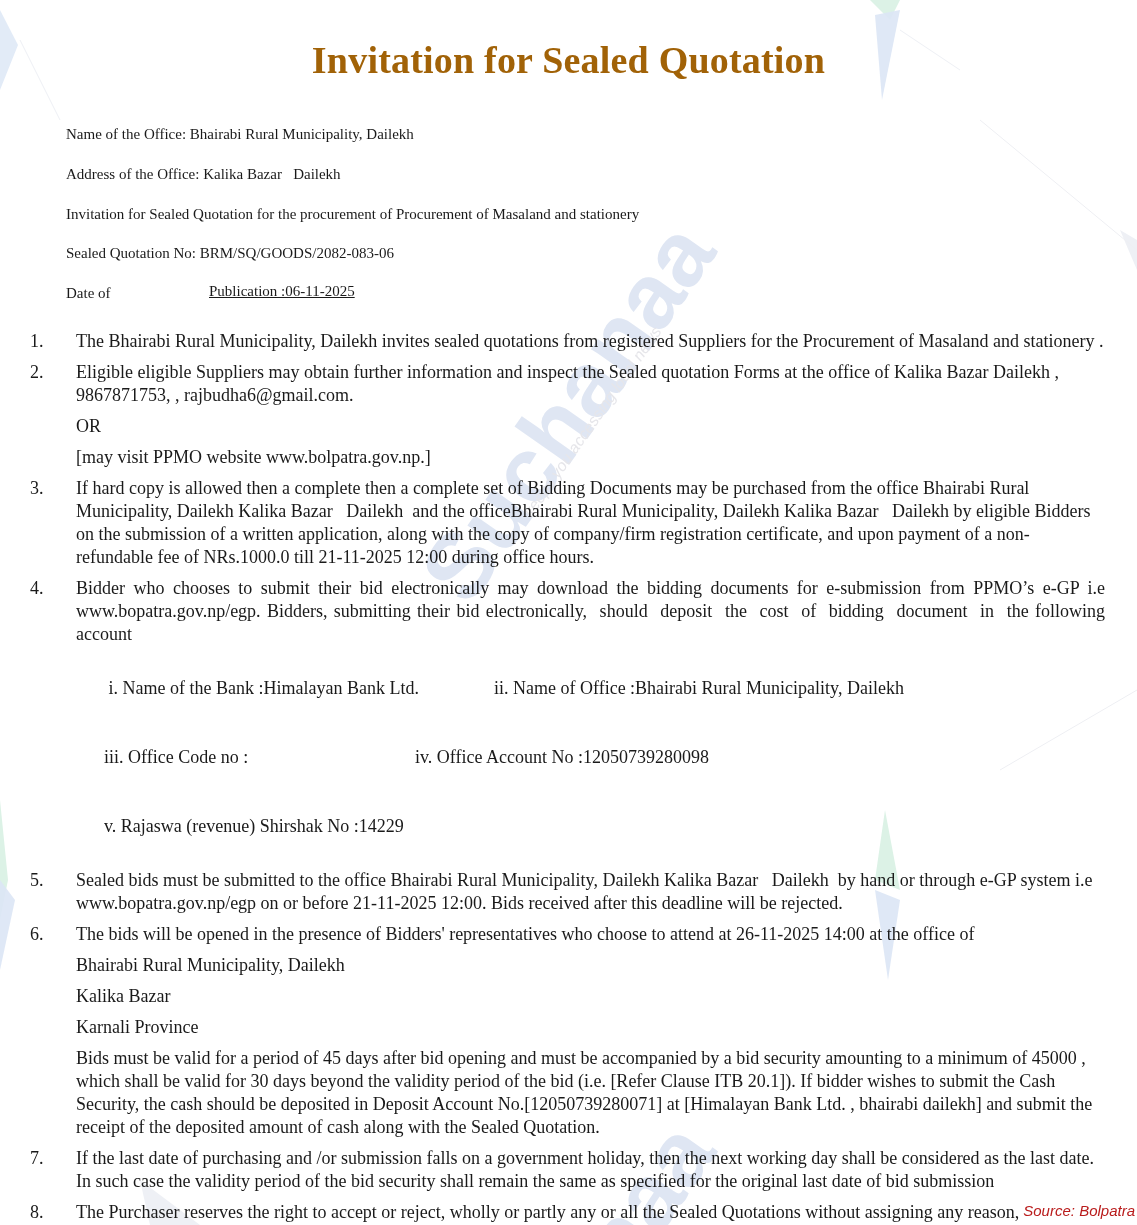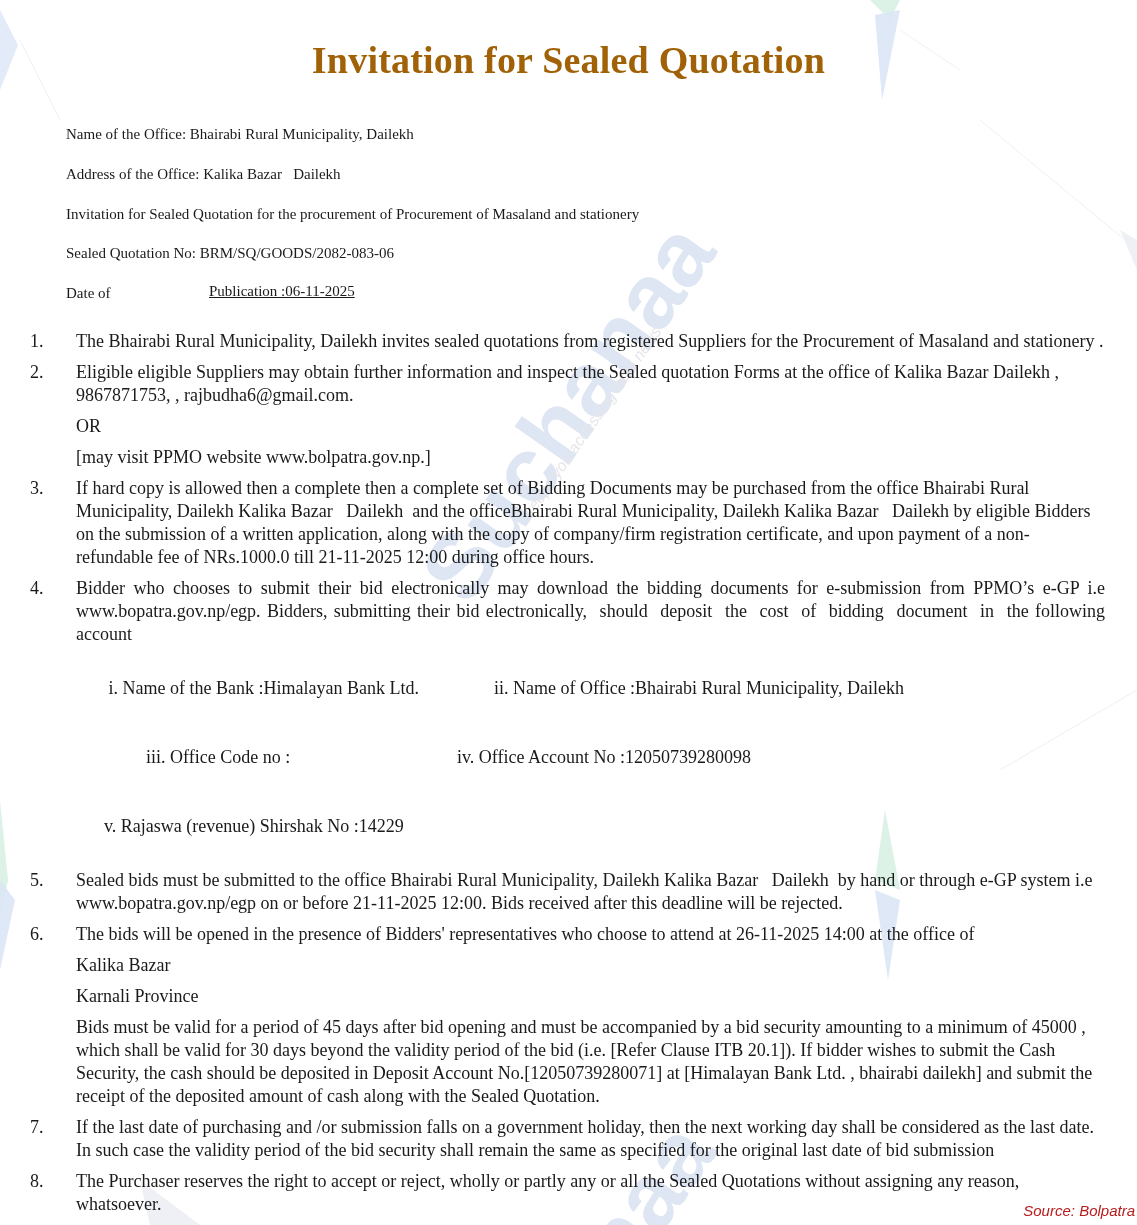--- a/index.html
+++ b/index.html
@@ -153,33 +153,34 @@
       <span class="item-num">3.</span>
       <p style="white-space:pre-wrap;">If hard copy is allowed then a complete then a complete set of Bidding Documents may be purchased from the office Bhairabi Rural Municipality, Dailekh Kalika Bazar   Dailekh  and the officeBhairabi Rural Municipality, Dailekh Kalika Bazar   Dailekh by eligible Bidders on the submission of a written application, along with the copy of company/firm registration certificate, and upon payment of a non-refundable fee of NRs.1000.0 till 21-11-2025 12:00 during office hours.</p>
     </li>
     <li class="item">
       <span class="item-num">4.</span>
       <p class="justify" style="white-space:pre-wrap;">Bidder who chooses to submit their bid electronically may download the bidding documents for e-submission from PPMO’s e-GP i.e www.bopatra.gov.np/egp. Bidders, submitting their bid electronically,  should  deposit  the  cost  of  bidding  document  in  the following account</p>
       <div class="acct-row">
         <span style="display:inline-block;width:390px;"> i. Name of the Bank :Himalayan Bank Ltd.</span><span>ii. Name of Office :Bhairabi Rural Municipality, Dailekh</span>
       </div>
       <div class="acct-row">
-        <span style="display:inline-block;width:311px;margin-left:42px;">iii. Office Code no :</span><span>iv. Office Account No :12050739280098</span>
+        <span style="display:inline-block;width:311px;">iii. Office Code no :</span><span>iv. Office Account No :12050739280098</span>
       </div>
       <div class="acct-row">
         <span>v. Rajaswa (revenue) Shirshak No :14229</span>
       </div>
     </li>
     <li class="item">
       <span class="item-num">5.</span>
       <p style="white-space:pre-wrap;">Sealed bids must be submitted to the office Bhairabi Rural Municipality, Dailekh Kalika Bazar   Dailekh  by hand or through e-GP system i.e www.bopatra.gov.np/egp on or before 21-11-2025 12:00. Bids received after this deadline will be rejected.</p>
     </li>
     <li class="item">
       <span class="item-num">6.</span>
       <p>The bids will be opened in the presence of Bidders' representatives who choose to attend at 26-11-2025 14:00 at the office of</p>
+      <p>Bhairabi Rural Municipality, Dailekh</p>
       <p>Kalika Bazar</p>
       <p>Karnali Province</p>
       <p>Bids must be valid for a period of 45 days after bid opening and must be accompanied by a bid security amounting to a minimum of 45000 , which shall be valid for 30 days beyond the validity period of the bid (i.e. [Refer Clause ITB 20.1]). If bidder wishes to submit the Cash Security, the cash should be deposited in Deposit Account No.[12050739280071] at [Himalayan Bank Ltd. , bhairabi dailekh] and submit the receipt of the deposited amount of cash along with the Sealed Quotation.</p>
     </li>
     <li class="item">
       <span class="item-num">7.</span>
       <p>If the last date of purchasing and /or submission falls on a government holiday, then the next working day shall be considered as the last date. In such case the validity period of the bid security shall remain the same as specified for the original last date of bid submission</p>
     </li>
     <li class="item">
       <span class="item-num">8.</span>

